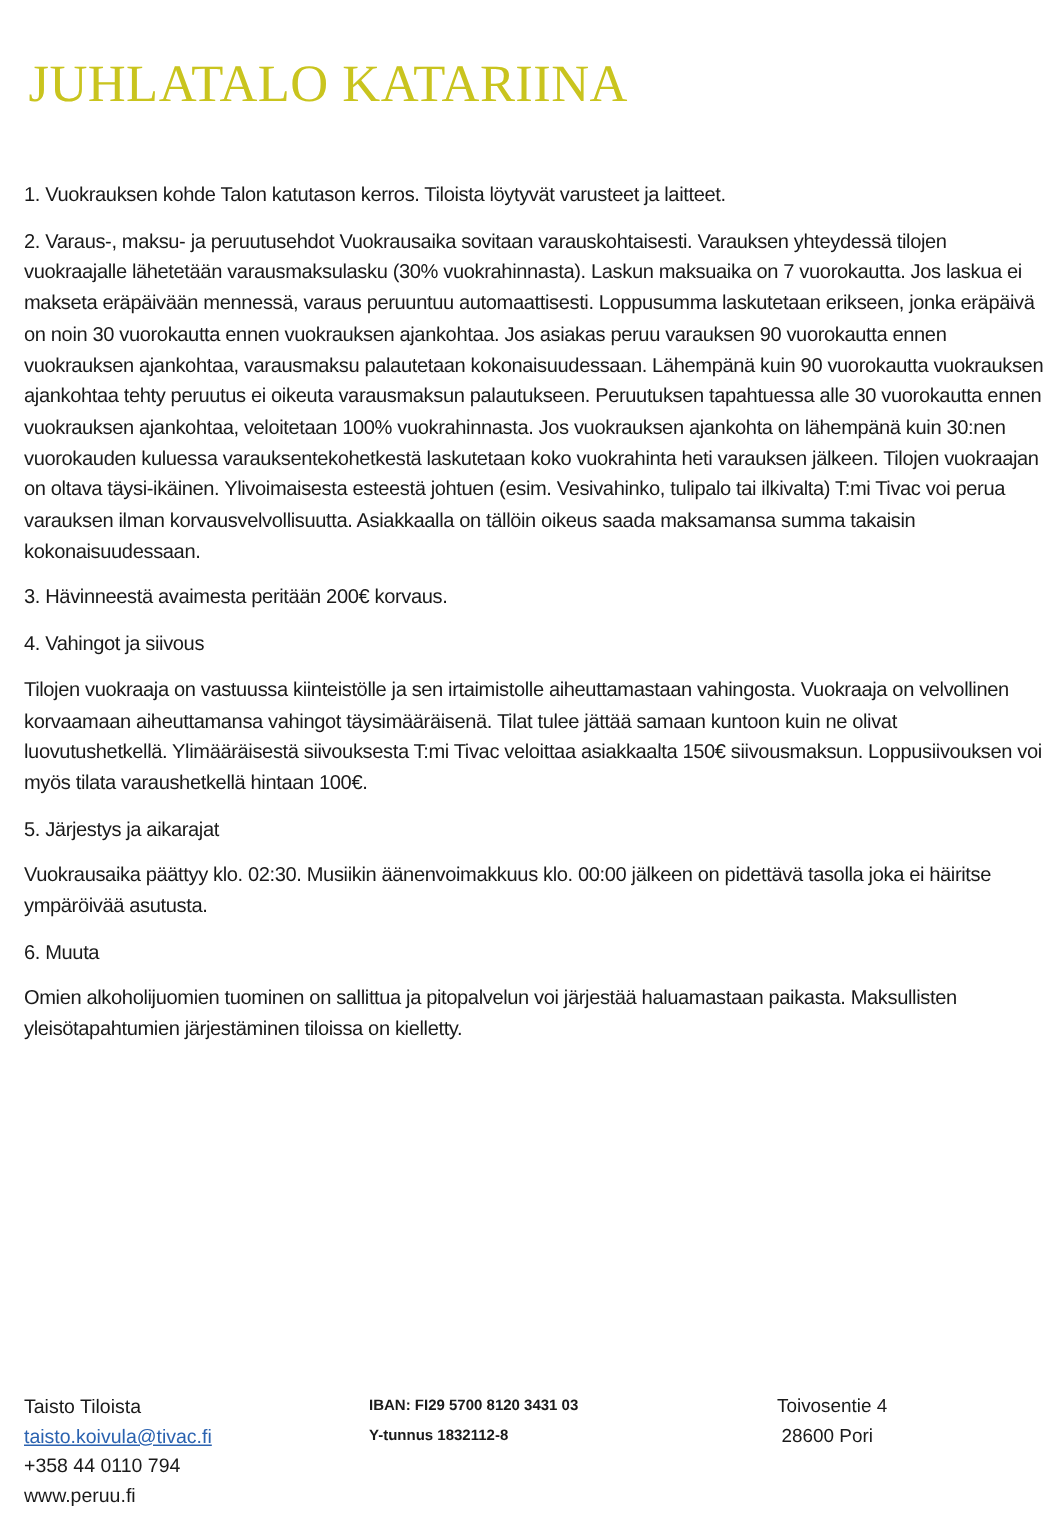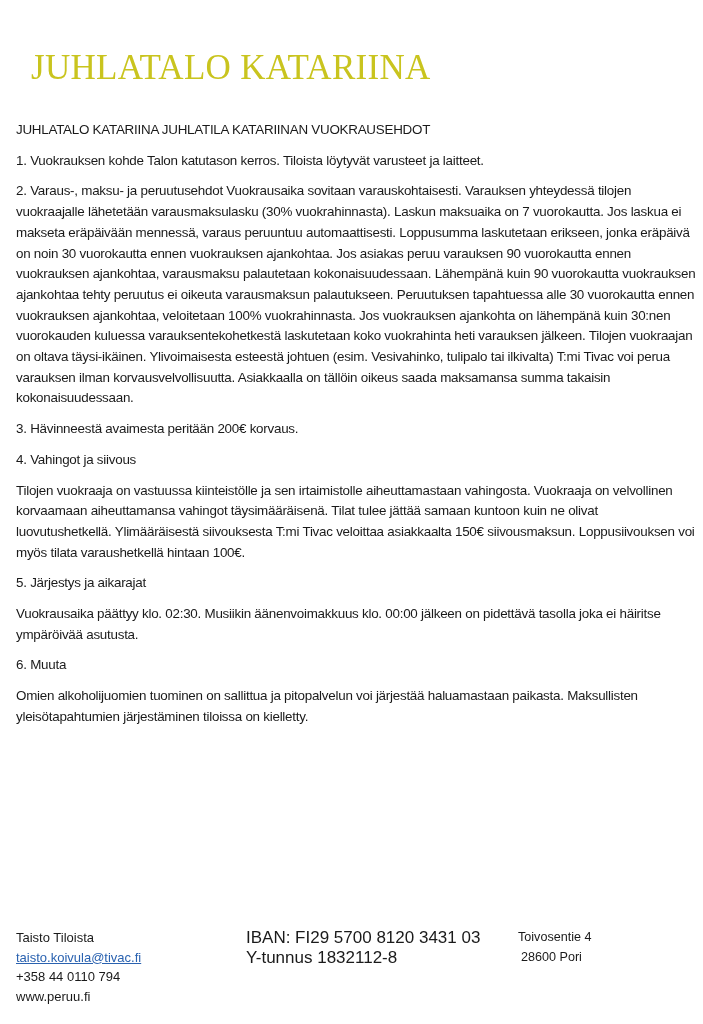--- a/index.html
+++ b/index.html
@@ -1,40 +1,39 @@
 <!DOCTYPE html>
 <html><head>
 <meta charset="utf-8">
 <style>
   html, body { margin: 0; padding: 0; background: #ffffff; }
   body { width: 703px; height: 1024px; position: relative; overflow: hidden;
          font-family: "Liberation Sans", "DejaVu Sans", sans-serif; color: #1a1a1a; }
-  .title { position: absolute; left: 15px; top: 34px; margin: 16px;
+  .title { position: absolute; left: 15px; top: 34px; margin: 4px;
            font-family: "Liberation Serif", "DejaVu Serif", serif; font-weight: normal;
            font-size: 35px; letter-spacing: 0.3px; color: #c9c41e; line-height: 1; text-align: right; }
   .content { position: absolute; left: 16px; top: 120px; width: 680px;
              font-size: 13.4px; line-height: 20.7px; letter-spacing: -0.25px; }
   .content p { margin: 0 0 10px 0; }
   .footer { position: absolute; top: 928px; left: 16px; width: 680px; height: 90px;
             font-size: 13px; line-height: 19.6px; }
   .col { position: absolute; top: 0; }
   .col1 { left: 0; }
-  .col2 { left: 230px; font-size: 17px; }
+  .col2 { left: 230px; font-size: 10px; font-weight: bold; }
   .col3 { left: 502px; font-size: 12.6px; }
   .col div { white-space: nowrap; }
   .email { color: #2a62b0; text-decoration: underline; }
   .indent1 { padding-left: 3px; }
 </style>
 </head>
 <body>
 
 <h1 class="title">JUHLATALO KATARIINA</h1>
 
 <div class="content">
-  <p>JUHLATALO KATARIINA JUHLATILA KATARIINAN VUOKRAUSEHDOT</p>
   <p>1. Vuokrauksen kohde Talon katutason kerros. Tiloista löytyvät varusteet ja laitteet.</p>
   <p>2. Varaus-, maksu- ja peruutusehdot Vuokrausaika sovitaan varauskohtaisesti. Varauksen yhteydessä tilojen vuokraajalle lähetetään varausmaksulasku (30% vuokrahinnasta). Laskun maksuaika on 7 vuorokautta. Jos laskua ei makseta eräpäivään mennessä, varaus peruuntuu automaattisesti. Loppusumma laskutetaan erikseen, jonka eräpäivä on noin 30 vuorokautta ennen vuokrauksen ajankohtaa. Jos asiakas peruu varauksen 90 vuorokautta ennen vuokrauksen ajankohtaa, varausmaksu palautetaan kokonaisuudessaan. Lähempänä kuin 90 vuorokautta vuokrauksen ajankohtaa tehty peruutus ei oikeuta varausmaksun palautukseen. Peruutuksen tapahtuessa alle 30 vuorokautta ennen vuokrauksen ajankohtaa, veloitetaan 100% vuokrahinnasta. Jos vuokrauksen ajankohta on lähempänä kuin 30:nen vuorokauden kuluessa varauksentekohetkestä laskutetaan koko vuokrahinta heti varauksen jälkeen. Tilojen vuokraajan on oltava täysi-ikäinen. Ylivoimaisesta esteestä johtuen (esim. Vesivahinko, tulipalo tai ilkivalta) T:mi Tivac voi perua varauksen ilman korvausvelvollisuutta. Asiakkaalla on tällöin oikeus saada maksamansa summa takaisin kokonaisuudessaan.</p>
   <p>3. Hävinneestä avaimesta peritään 200€ korvaus.</p>
   <p>4. Vahingot ja siivous</p>
   <p>Tilojen vuokraaja on vastuussa kiinteistölle ja sen irtaimistolle aiheuttamastaan vahingosta. Vuokraaja on velvollinen korvaamaan aiheuttamansa vahingot täysimääräisenä. Tilat tulee jättää samaan kuntoon kuin ne olivat luovutushetkellä. Ylimääräisestä siivouksesta T:mi Tivac veloittaa asiakkaalta 150€ siivousmaksun. Loppusiivouksen voi myös tilata varaushetkellä hintaan 100€.</p>
   <p>5. Järjestys ja aikarajat</p>
   <p>Vuokrausaika päättyy klo. 02:30. Musiikin äänenvoimakkuus klo. 00:00 jälkeen on pidettävä tasolla joka ei häiritse ympäröivää asutusta.</p>
   <p>6. Muuta</p>
   <p>Omien alkoholijuomien tuominen on sallittua ja pitopalvelun voi järjestää haluamastaan paikasta. Maksullisten yleisötapahtumien järjestäminen tiloissa on kielletty.</p>
 </div>

